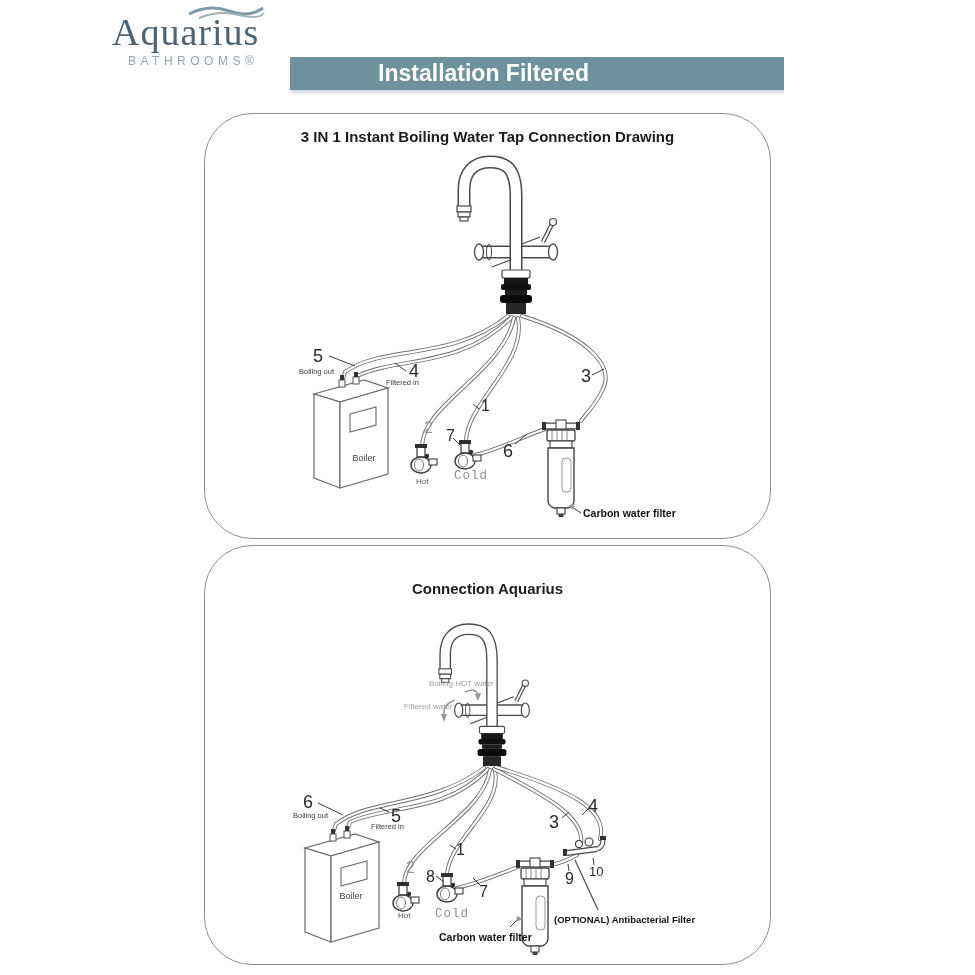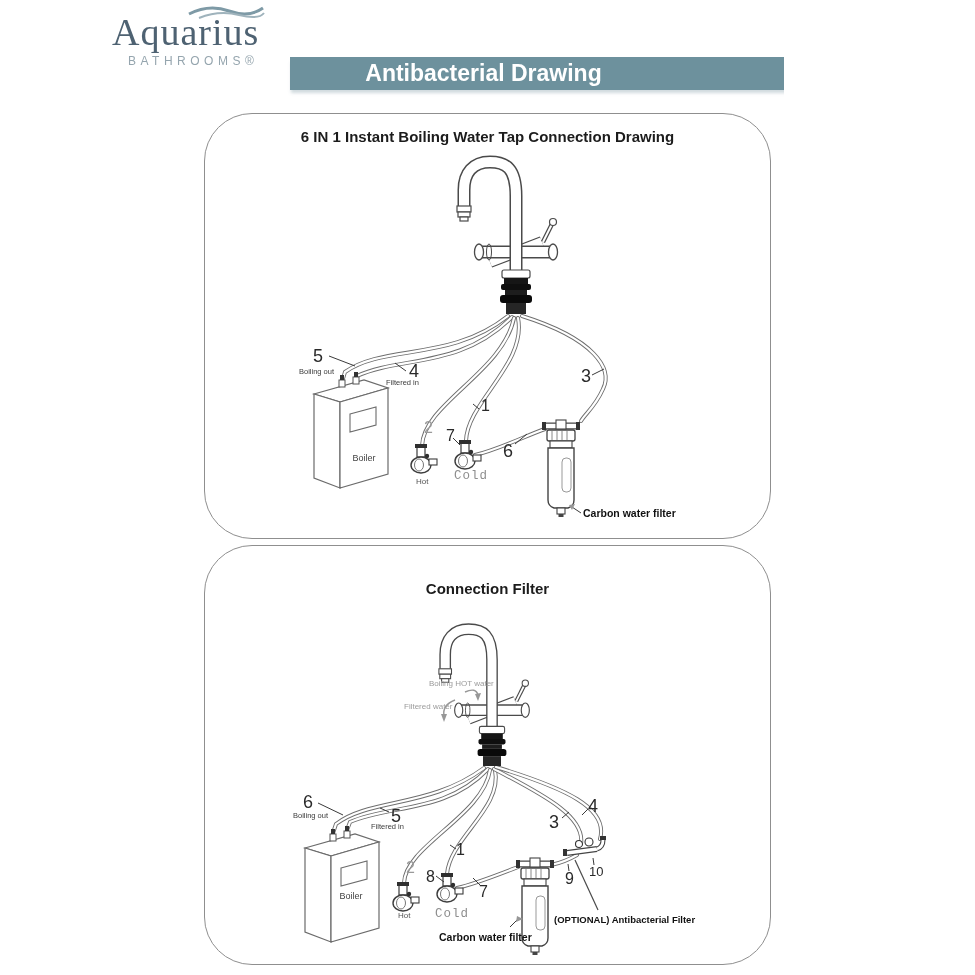--- a/index.html
+++ b/index.html
@@ -126,26 +126,26 @@
   <header>
     <div class="logo">
       <svg class="wave" width="84" height="18">
         <path d="M5,12 Q25,2 45,9 T79,6" stroke="#7e9aa6" stroke-width="3" fill="none"></path>
         <path d="M15,16 Q35,8 55,13 T80,11" stroke="#9fb3bc" stroke-width="2" fill="none"></path>
       </svg>
       <div class="brand-name">Aquarius</div>
       <div class="brand-sub">BATHROOMS®</div>
     </div>
     <div class="banner">
-      <span>Antibacterial Drawing</span>
+      <span>Installation Filtered</span>
     </div>
   </header>
 
   <section class="panel panel1">
-    <div class="ptitle t1">6 IN 1 Instant Boiling Water Tap Connection Drawing</div>
+    <div class="ptitle t1">3 IN 1 Instant Boiling Water Tap Connection Drawing</div>
     <svg class="draw" width="565" height="424" viewBox="0 0 565 424" xmlns="http://www.w3.org/2000/svg">
       <g>
         <path class="ho" d="M303,202 C245,248 180,230 140,258 L137,268"></path>
           <path class="hi" d="M303,202 C245,248 180,230 140,258 L137,268"></path>
         <path class="ho" d="M307,203 C255,255 195,242 152,262 L151,268"></path>
           <path class="hi" d="M307,203 C255,255 195,242 152,262 L151,268"></path>
         <path class="ho" d="M309,204 C298,258 218,290 217,332"></path>
           <path class="hi" d="M309,204 C298,258 218,290 217,332"></path>
         <path class="ho" d="M313,204 C322,250 262,288 261,327"></path>
           <path class="hi" d="M313,204 C322,250 262,288 261,327"></path>
@@ -183,21 +183,21 @@
         <text class="lbl" x="181" y="271">Filtered in</text>
         <text class="lbl-boiler" x="159" y="347">Boiler</text>
         <text class="lbl-hot" x="211" y="370">Hot</text>
         <text class="lbl-cold" x="249" y="365">Cold</text>
         <text class="lbl-bold" x="378" y="403">Carbon water filter</text>
       </g>
     </svg>
   </section>
 
   <section class="panel panel2">
-    <div class="ptitle t2b">Connection Filter</div>
+    <div class="ptitle t2b">Connection Aquarius</div>
     <svg class="draw" width="565" height="418" viewBox="0 0 565 418" xmlns="http://www.w3.org/2000/svg">
       <g>
         <path class="ho" d="M279,222 C225,262 165,252 131,278 L128,287"></path>
           <path class="hi" d="M279,222 C225,262 165,252 131,278 L128,287"></path>
         <path class="ho" d="M283,223 C240,268 185,258 145,276 L142,284"></path>
           <path class="hi" d="M283,223 C240,268 185,258 145,276 L142,284"></path>
         <path class="ho" d="M285,224 C278,270 200,300 199,337"></path>
           <path class="hi" d="M285,224 C278,270 200,300 199,337"></path>
         <path class="ho" d="M290,224 C298,262 245,292 242,328"></path>
           <path class="hi" d="M290,224 C298,262 245,292 242,328"></path>

